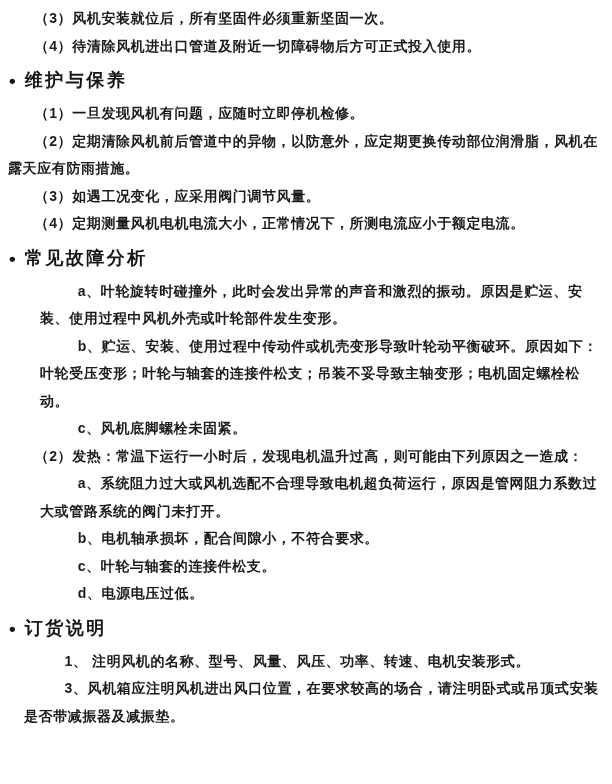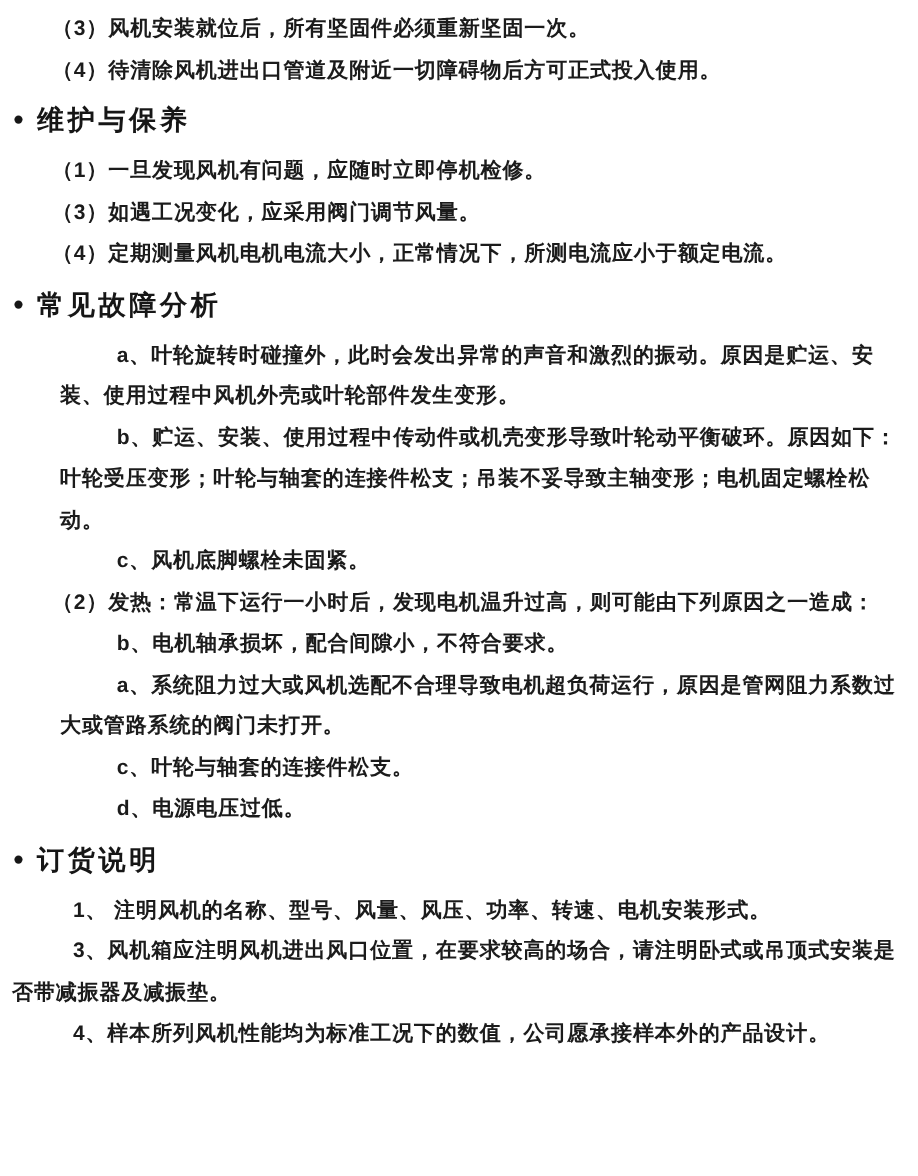--- a/index.html
+++ b/index.html
@@ -21,21 +21,21 @@
   p.line {
     margin: 0;
     font-size: 14px;
     font-weight: bold;
     line-height: 27.5px;
     letter-spacing: 0.6px;
     text-align: left;
   }
   p.num { text-indent: 1.9em; }   
   p.sub { text-indent: 2.7em; margin-left: 32px; }   
-  p.ord { text-indent: 2.9em; }   
+  p.ord { text-indent: 2.9em; margin-left: 16px; }   
   h2.section-title {
     margin: 9px 0 8px 0;
     font-size: 18px;
     font-weight: bold;
     line-height: 23px;
     letter-spacing: 2.5px;
     color: #161616;
     display: flex;
     align-items: center;
   }
@@ -52,37 +52,37 @@
 <div class="page">
 
   <p class="line num">（3）风机安装就位后，所有坚固件必须重新坚固一次。</p>
   <p class="line num">（4）待清除风机进出口管道及附近一切障碍物后方可正式投入使用。</p>
 
   <h2 class="section-title">
     <span class="bullet">•</span>
     <span>维护与保养</span>
   </h2>
   <p class="line num">（1）一旦发现风机有问题，应随时立即停机检修。</p>
+  <p class="line num">（2）定期清除风机前后管道中的异物，以防意外，应定期更换传动部位润滑脂，风机在露天应有防雨措施。</p>
   <p class="line num">（3）如遇工况变化，应采用阀门调节风量。</p>
   <p class="line num">（4）定期测量风机电机电流大小，正常情况下，所测电流应小于额定电流。</p>
 
   <h2 class="section-title">
     <span class="bullet">•</span>
     <span>常见故障分析</span>
   </h2>
   <p class="line sub">a、叶轮旋转时碰撞外，此时会发出异常的声音和激烈的振动。原因是贮运、安装、使用过程中风机外壳或叶轮部件发生变形。</p>
   <p class="line sub">b、贮运、安装、使用过程中传动件或机壳变形导致叶轮动平衡破环。原因如下：叶轮受压变形；叶轮与轴套的连接件松支；吊装不妥导致主轴变形；电机固定螺栓松动。</p>
   <p class="line sub">c、风机底脚螺栓未固紧。</p>
   <p class="line num">（2）发热：常温下运行一小时后，发现电机温升过高，则可能由下列原因之一造成：</p>
+  <p class="line sub">a、系统阻力过大或风机选配不合理导致电机超负荷运行，原因是管网阻力系数过大或管路系统的阀门未打开。</p>
   <p class="line sub">b、电机轴承损坏，配合间隙小，不符合要求。</p>
-  <p class="line sub">a、系统阻力过大或风机选配不合理导致电机超负荷运行，原因是管网阻力系数过大或管路系统的阀门未打开。</p>
   <p class="line sub">c、叶轮与轴套的连接件松支。</p>
   <p class="line sub">d、电源电压过低。</p>
 
   <h2 class="section-title">
     <span class="bullet">•</span>
     <span>订货说明</span>
   </h2>
   <p class="line ord">1、 注明风机的名称、型号、风量、风压、功率、转速、电机安装形式。</p>
   <p class="line ord">3、风机箱应注明风机进出风口位置，在要求较高的场合，请注明卧式或吊顶式安装是否带减振器及减振垫。</p>
-  <p class="line ord">4、样本所列风机性能均为标准工况下的数值，公司愿承接样本外的产品设计。</p>
 
 </div>
 
 </body></html>

